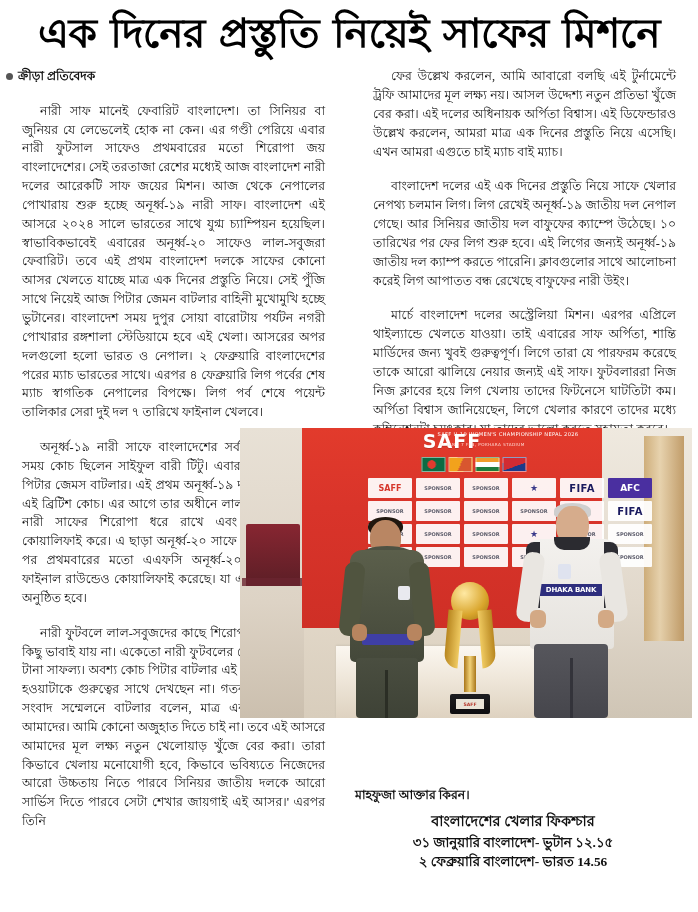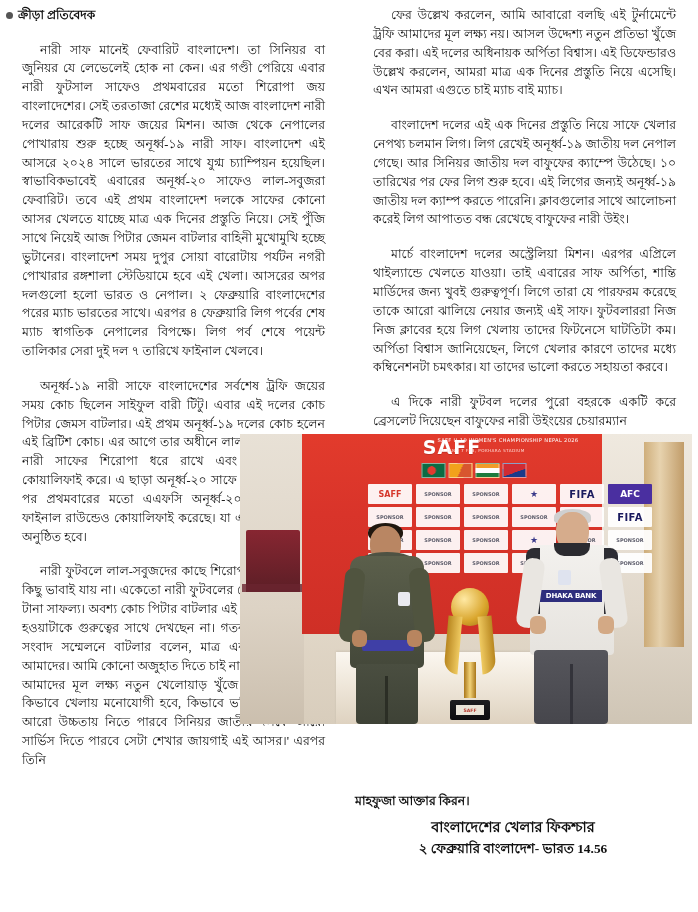--- a/index.html
+++ b/index.html
@@ -243,20 +243,23 @@
     font-size: 12.4px;
     font-weight: 600;
     z-index: 6;
   }
 </style>
 </head>
 <body>
 
 <div class="page">
 
+  <div class="headline-wrap">
+    <div class="headline">এক দিনের প্রস্তুতি নিয়েই সাফের মিশনে</div>
+  </div>
 
   <div class="columns">
 
     <span class="byline">
       <span class="bullet"></span><span>ক্রীড়া প্রতিবেদক</span>
     </span>
 
     <p class="para">নারী সাফ মানেই ফেবারিট বাংলাদেশ। তা সিনিয়র বা জুনিয়র যে লেভেলেই হোক না কেন। এর গণ্ডী পেরিয়ে এবার নারী ফুটসাল সাফেও প্রথমবারের মতো শিরোপা জয় বাংলাদেশের। সেই তরতাজা রেশের মধ্যেই আজ বাংলাদেশ নারী দলের আরেকটি সাফ জয়ের মিশন। আজ থেকে নেপালের পোখারায় শুরু হচ্ছে অনূর্ধ্ব-১৯ নারী সাফ। বাংলাদেশ এই আসরে ২০২৪ সালে ভারতের সাথে যুগ্ম চ্যাম্পিয়ন হয়েছিল। স্বাভাবিকভাবেই এবারের অনূর্ধ্ব-২০ সাফেও লাল-সবুজরা ফেবারিট। তবে এই প্রথম বাংলাদেশ দলকে সাফের কোনো আসর খেলতে যাচ্ছে মাত্র এক দিনের প্রস্তুতি নিয়ে। সেই পুঁজি সাথে নিয়েই আজ পিটার জেমন বাটলার বাহিনী মুখোমুখি হচ্ছে ভুটানের। বাংলাদেশ সময় দুপুর সোয়া বারোটায় পর্যটন নগরী পোখারার রঙ্গশালা স্টেডিয়ামে হবে এই খেলা। আসরের অপর দলগুলো হলো ভারত ও নেপাল। ২ ফেব্রুয়ারি বাংলাদেশের পরের ম্যাচ ভারতের সাথে। এরপর ৪ ফেব্রুয়ারি লিগ পর্বের শেষ ম্যাচ স্বাগতিক নেপালের বিপক্ষে। লিগ পর্ব শেষে পয়েন্ট তালিকার সেরা দুই দল ৭ তারিখে ফাইনাল খেলবে।</p>
     <p class="para">অনূর্ধ্ব-১৯ নারী সাফে বাংলাদেশের সর্বশেষ ট্রফি জয়ের সময় কোচ ছিলেন সাইফুল বারী টিটু। এবার এই দলের কোচ পিটার জেমস বাটলার। এই প্রথম অনূর্ধ্ব-১৯ দলের কোচ হলেন এই ব্রিটিশ কোচ। এর আগে তার অধীনে লাল-সবুজরা সিনিয়র নারী সাফের শিরোপা ধরে রাখে এবং এশিয়ান কাপে কোয়ালিফাই করে। এ ছাড়া অনূর্ধ্ব-২০ সাফে চ্যাম্পিয়ন হওয়ার পর প্রথমবারের মতো এএফসি অনূর্ধ্ব-২০ নারী ফুটবলের ফাইনাল রাউন্ডেও কোয়ালিফাই করেছে। যা এপ্রিলে থাইল্যান্ডে অনুষ্ঠিত হবে।</p>
     <p class="para">নারী ফুটবলে লাল-সবুজদের কাছে শিরোপার বিকল্প কোনো কিছু ভাবাই যায় না। একেতো নারী ফুটবলের ক্রেজ। সাথে সাথে টানা সাফল্য। অবশ্য কোচ পিটার বাটলার এই আসরে চ্যাম্পিয়ন হওয়াটাকে গুরুত্বের সাথে দেখছেন না। গতকাল টুর্নামেন্ট পূর্ব সংবাদ সম্মেলনে বাটলার বলেন, মাত্র এক দিনের প্রস্তুতি আমাদের। আমি কোনো অজুহাত দিতে চাই না। তবে এই আসরে আমাদের মূল লক্ষ্য নতুন খেলোয়াড় খুঁজে বের করা। তারা কিভাবে খেলায় মনোযোগী হবে, কিভাবে ভবিষ্যতে নিজেদের আরো উচ্চতায় নিতে পারবে সিনিয়র জাতীয় দলকে আরো সার্ভিস দিতে পারবে সেটা শেখার জায়গাই এই আসর।' এরপর তিনি</p>
@@ -358,16 +361,17 @@
         <div class="plate">SAFF</div>
       </div>
     </div>
 
   </div>
 
   <div class="credit-name">মাহফুজা আক্তার কিরন।</div>
 
   <div class="fixtures">
     <div class="fx-title">বাংলাদেশের খেলার ফিকশ্চার</div>
+    <div class="fx-row">৩১ জানুয়ারি বাংলাদেশ- ভুটান ১২.১৫</div>
     <div class="fx-row">২ ফেব্রুয়ারি বাংলাদেশ- ভারত 14.56</div>
   </div>
 
 </div>
 
 </body></html>

